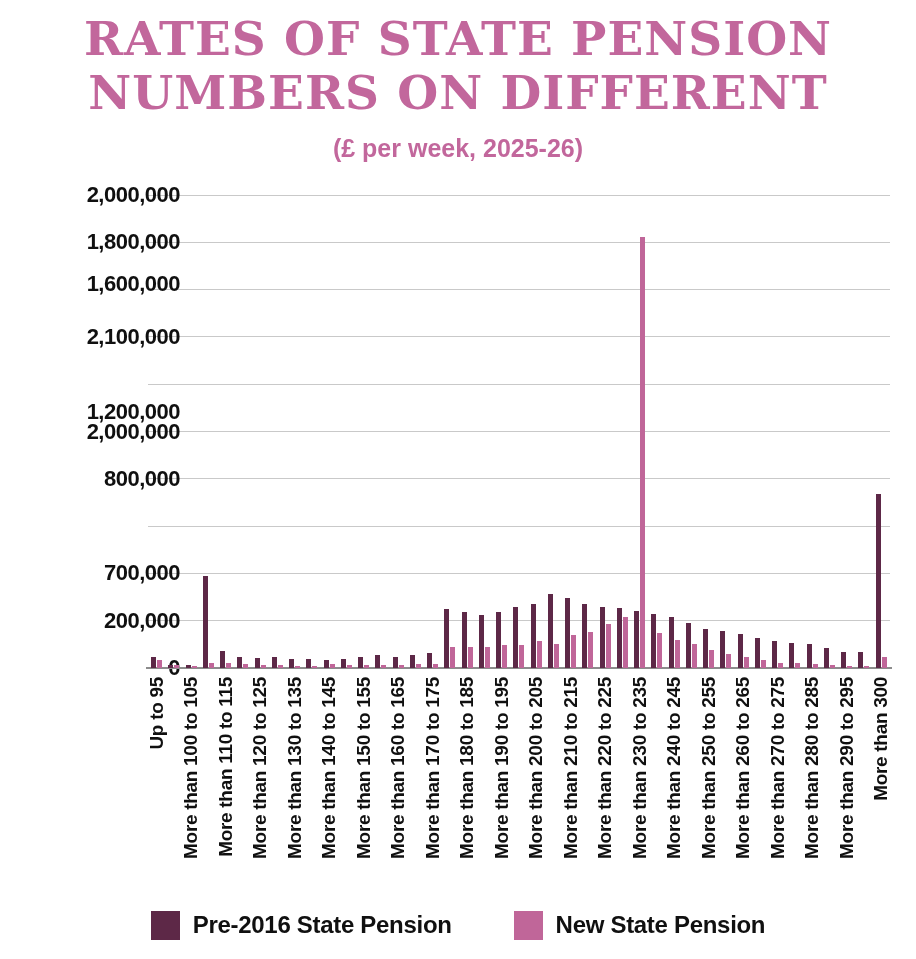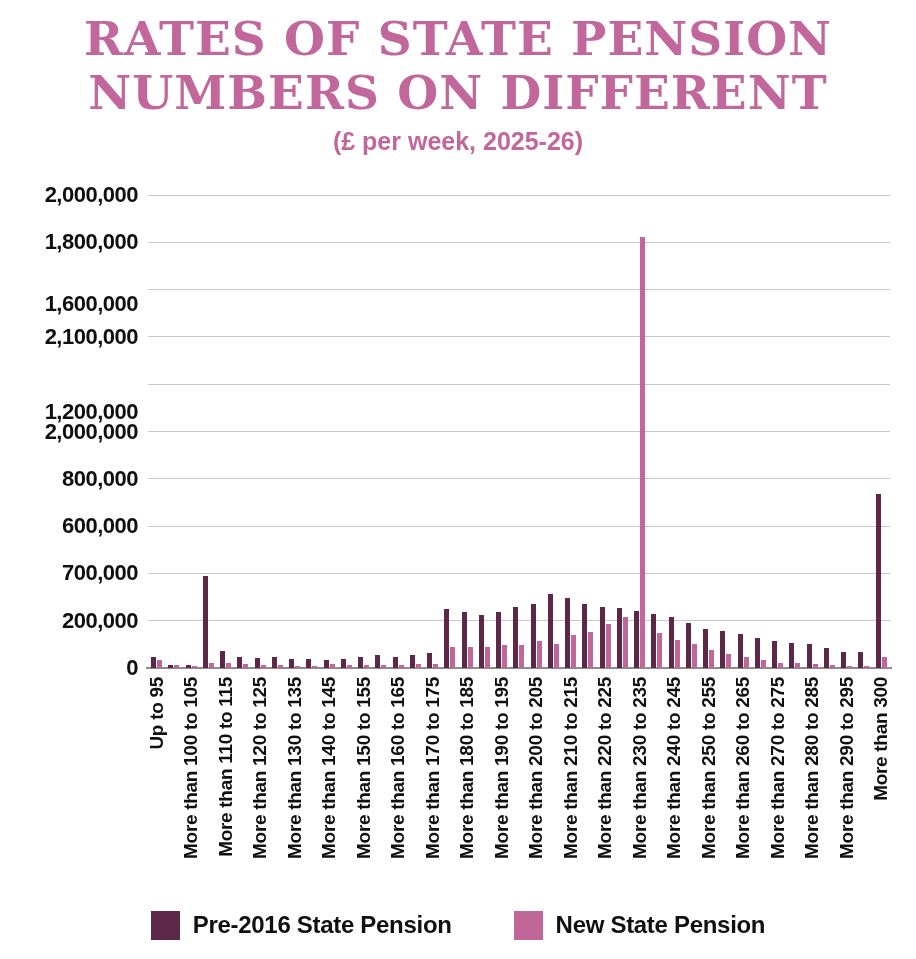--- a/index.html
+++ b/index.html
@@ -6,31 +6,31 @@
   body{width:916px;height:959px;position:relative;overflow:hidden;
        font-family:"Liberation Sans",sans-serif;}
 
   
   .chart-title{
     position:absolute;top:12px;left:0;width:916px;text-align:center;
     font-family:"DejaVu Serif",serif;font-weight:bold;
     font-size:47px;line-height:54px;letter-spacing:1px;
   }
   .chart-subtitle{
-    position:absolute;top:127px;left:0;width:916px;text-align:center;
+    position:absolute;top:134px;left:0;width:916px;text-align:center;
     font-weight:bold;font-size:25px;letter-spacing:0px;
   }
 
   
   .plot-area{position:absolute;left:0;top:0;width:916px;height:959px;}
   .gridline{position:absolute;left:148px;width:742px;height:1px;background:#c9c9c9;}
   .axis-line{position:absolute;left:146px;width:746px;height:2px;background:#8c8c8c;}
   .y-tick-label{
     position:absolute;left:0;width:138px;height:26px;line-height:26px;
-    text-align:right;font-weight:bold;font-size:22px;color:#101010;letter-spacing:-0.5px;
+    text-align:right;font-weight:bold;font-size:22px;color:#101010;letter-spacing:-0.5px;padding-left:42px;
   }
   .bars{
     position:absolute;left:148px;top:195px;width:742px;height:473px;
     display:flex;align-items:flex-end;
   }
   .bar-group{
     flex:1 1 0;height:100%;
     display:flex;justify-content:center;align-items:flex-end;gap:1px;
   }
   .bar{width:5px;}
@@ -62,31 +62,30 @@
 </div>
 <div class="chart-subtitle" style="color: rgb(194, 103, 156);">(£ per week, 2025-26)</div>
 
 <div class="plot-area" id="plot">
     <div class="y-tick-label" style="top: 655px;">0</div>
     <div class="gridline" style="top: 620.2px;"></div>
     <div class="y-tick-label" style="top: 607.7px;">200,000</div>
     <div class="gridline" style="top: 572.9px;"></div>
     <div class="y-tick-label" style="top: 560.4px;">700,000</div>
     <div class="gridline" style="top: 525.6px;"></div>
-    <div class="y-tick-label" style="top: 513.1px;">600,000</div>
     <div class="gridline" style="top: 478.3px;"></div>
     <div class="y-tick-label" style="top: 465.8px;">800,000</div>
     <div class="gridline" style="top: 431px;"></div>
     <div class="y-tick-label" style="top: 418.5px;">2,000,000</div>
     <div class="gridline" style="top: 383.7px;"></div>
     <div class="y-tick-label" style="top: 371.2px; margin-top: 28px;">1,200,000</div>
     <div class="gridline" style="top: 336.4px;"></div>
     <div class="y-tick-label" style="top: 323.9px;">2,100,000</div>
     <div class="gridline" style="top: 289.1px;"></div>
-    <div class="y-tick-label" style="top: 291px;">1,600,000</div>
+    <div class="y-tick-label" style="top: 271px;">1,600,000</div>
     <div class="gridline" style="top: 241.8px;"></div>
     <div class="y-tick-label" style="top: 229.3px;">1,800,000</div>
     <div class="gridline" style="top: 194.5px;"></div>
     <div class="y-tick-label" style="top: 182px;">2,000,000</div>
     <div class="axis-line" style="top: 667px;"></div>
   </div>
 
 <div class="bars" id="bars">
     <div class="bar-group">
       <div class="bar" style="background: rgb(93, 40, 71); height: 11px;"></div>

